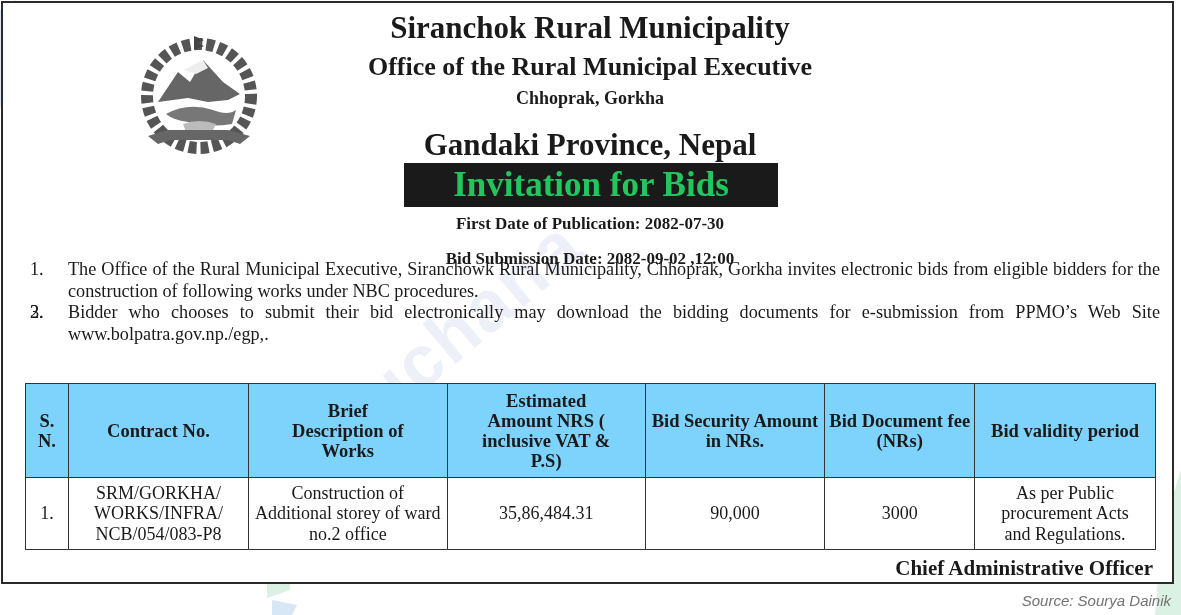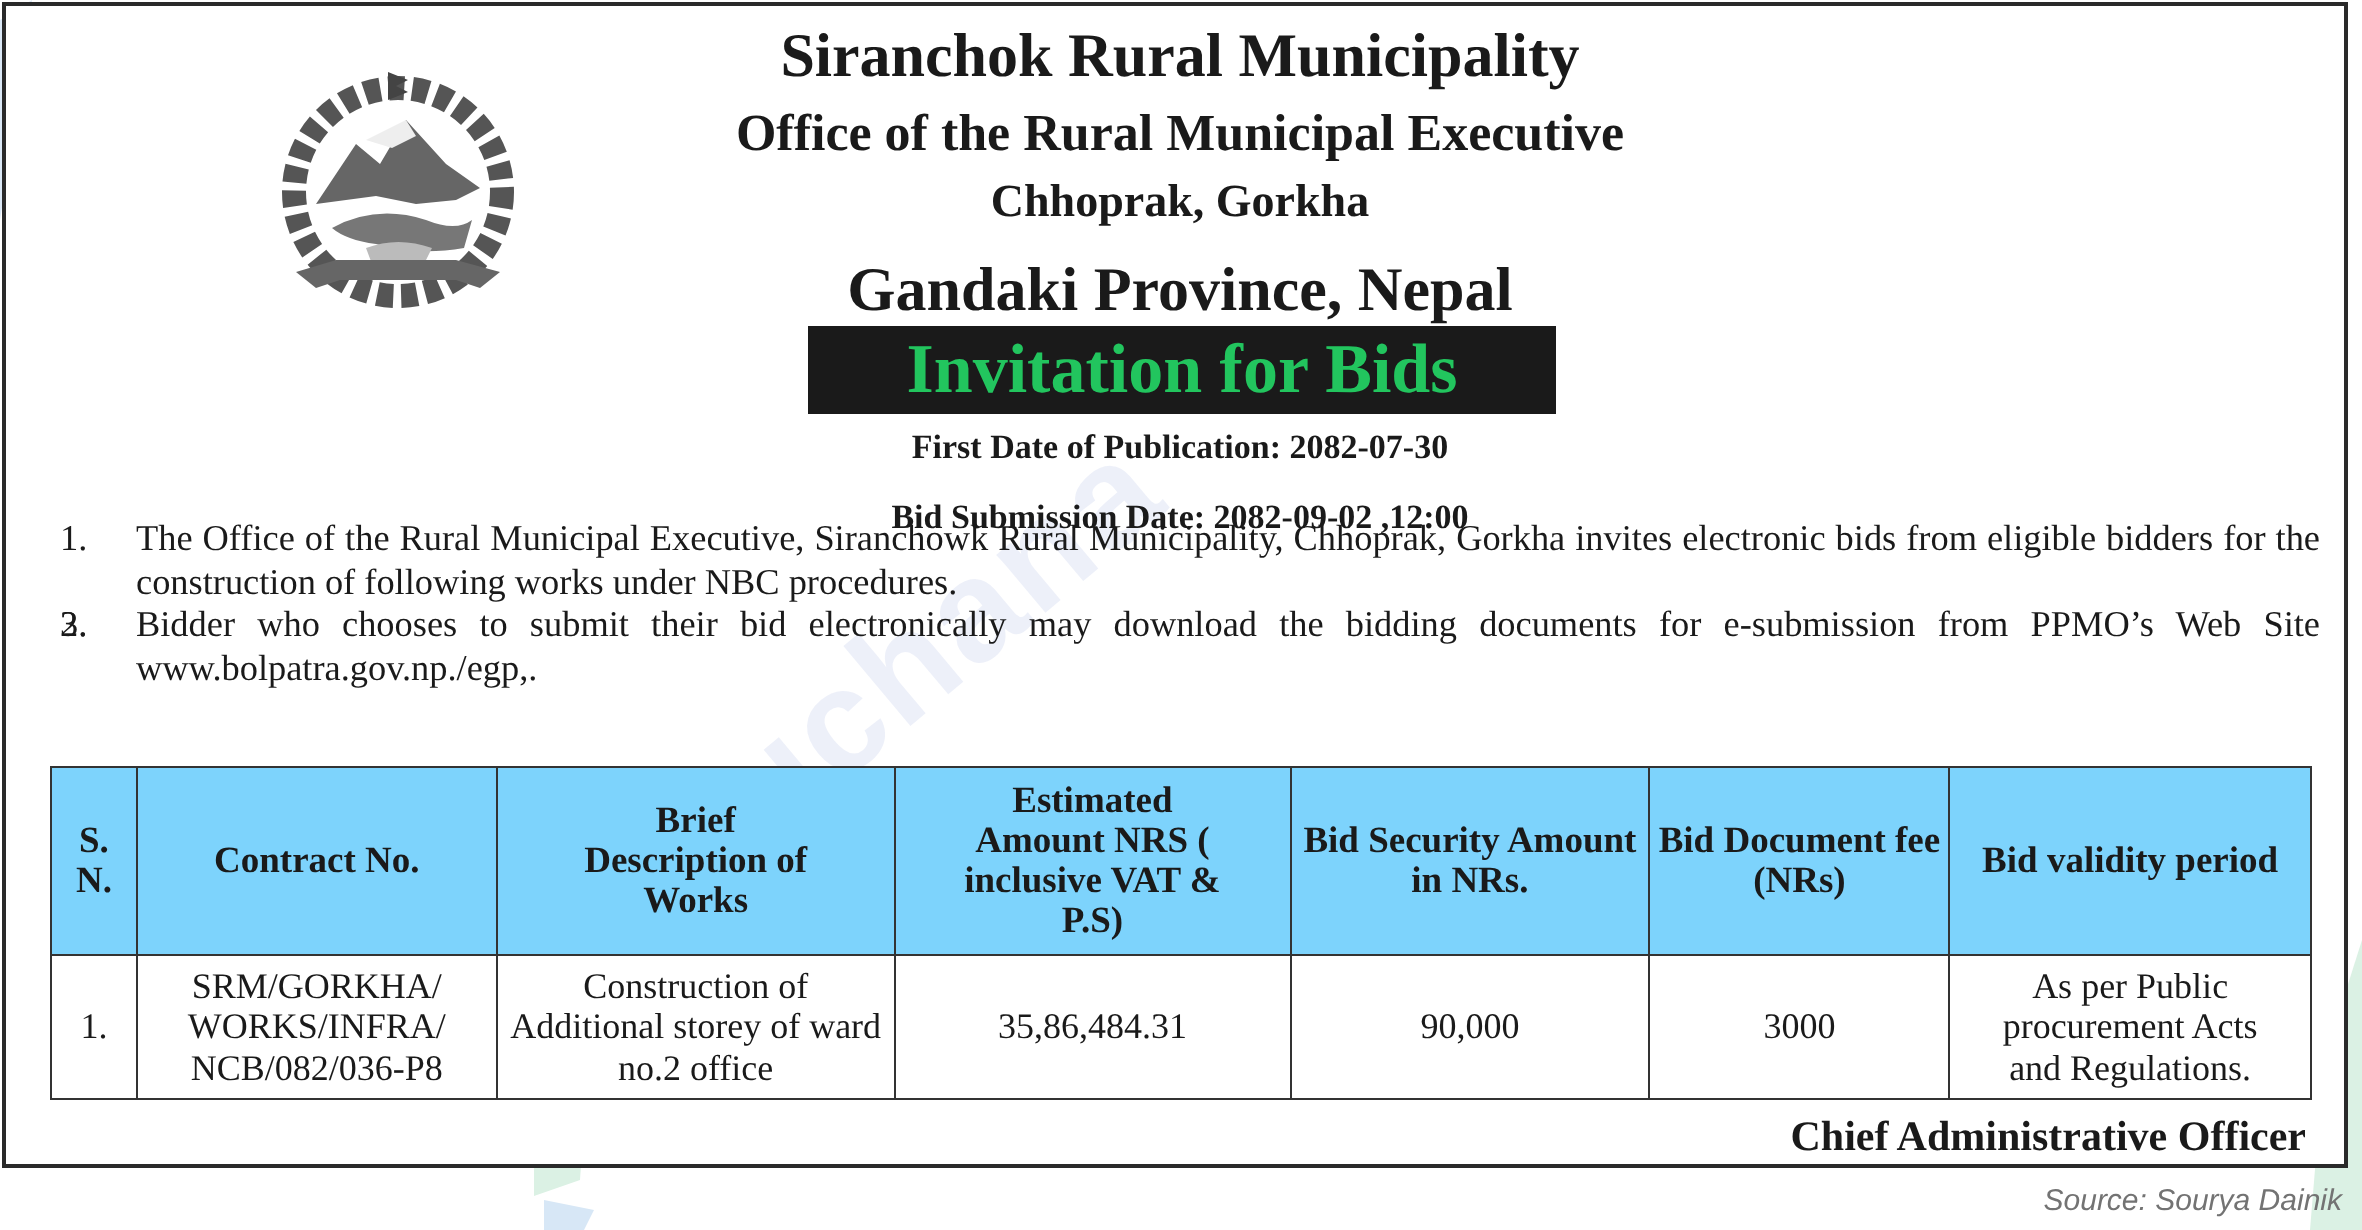--- a/index.html
+++ b/index.html
@@ -8,21 +8,21 @@
   .wm { position: absolute; pointer-events: none; }
   .wm-left { left: 0; top: 0; width: 20px; height: 120px; }
   .wm-top { left: 872px; top: 0; width: 30px; height: 100px; }
   .wm-bottom { left: 262px; top: 560px; width: 40px; height: 55px; }
   .wm-right { left: 1150px; top: 470px; width: 31px; height: 145px; }
   .wm-text { position: absolute; left: 310px; top: 400px; transform: rotate(-40deg); transform-origin: left top; font-family: "Liberation Sans", sans-serif; font-weight: bold; font-size: 72px; color: rgba(80,110,200,0.10); letter-spacing: 2px; pointer-events: none; }
   .emblem { position: absolute; left: 128px; top: 32px; width: 142px; height: 128px; }
   .head { position: absolute; left: 300px; width: 580px; text-align: center; font-weight: bold; }
   .h1 { top: 10px; font-size: 31px; }
   .h2 { top: 52px; font-size: 26px; }
-  .h3 { top: 88px; font-size: 23px; text-align: center; }
+  .h3 { top: 88px; font-size: 18px; text-align: center; }
   .h4 { top: 127px; font-size: 31px; }
   .banner { position: absolute; left: 404px; top: 163px; width: 374px; height: 44px; background: #1a1a1a; color: #22c55e; text-align: center; font-weight: bold; font-size: 35px; line-height: 44px; }
   .date { position: absolute; left: 380px; width: 420px; text-align: center; font-weight: bold; font-size: 17px; }
   .d1 { top: 214px; }
   .d2 { top: 249px; }
   .items { position: absolute; left: 30px; top: 259px; width: 1130px; margin: 0; padding: 0; list-style: none; font-size: 18.2px; line-height: 21.5px; }
   .items li { position: relative; padding-left: 38px; text-align: justify; }
   .items li .num { position: absolute; left: 0; top: 0; }
   table.bids { position: absolute; left: 25px; top: 383px; width: 1131px; border-collapse: collapse; font-size: 18px; }
   table.bids th, table.bids td { border: 1.5px solid #333; text-align: center; vertical-align: middle; padding: 0 4px; }
@@ -97,21 +97,21 @@
       <th style="padding:0 40px">Brief Description of Works</th>
       <th style="padding:0 28px">Estimated Amount NRS ( inclusive VAT &amp; P.S)</th>
       <th>Bid Security Amount in NRs.</th>
       <th>Bid Document fee (NRs)</th>
       <th>Bid validity period</th>
     </tr>
   </thead>
   <tbody>
     <tr>
       <td>1.</td>
-      <td style="padding:0 12px">SRM/GORKHA/ WORKS/INFRA/ NCB/082/036-P8</td>
+      <td style="padding:0 12px">SRM/GORKHA/ WORKS/INFRA/ NCB/054/083-P8</td>
       <td>Construction of Additional storey of ward no.2 office</td>
       <td>35,86,484.31</td>
       <td>90,000</td>
       <td>3000</td>
       <td style="padding:0 16px">As per Public procurement Acts and Regulations.</td>
     </tr>
   </tbody>
 </table>
 
 <div class="sign">Chief Administrative Officer</div>

